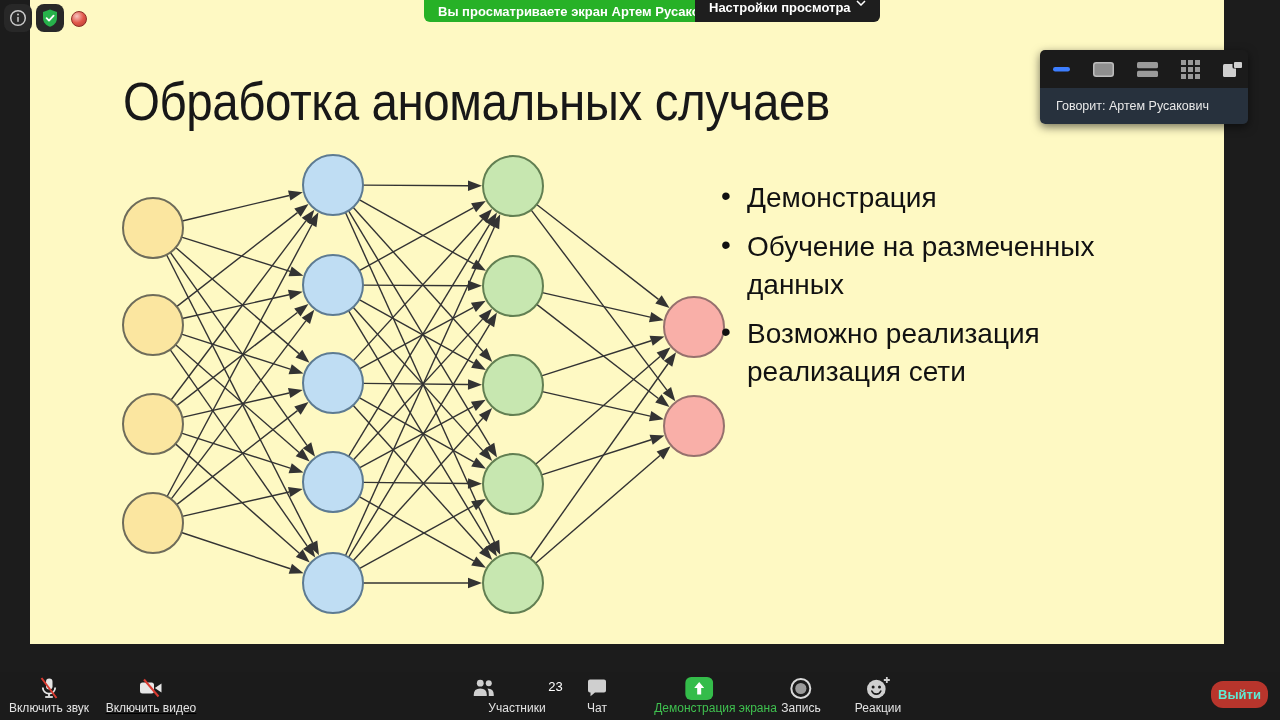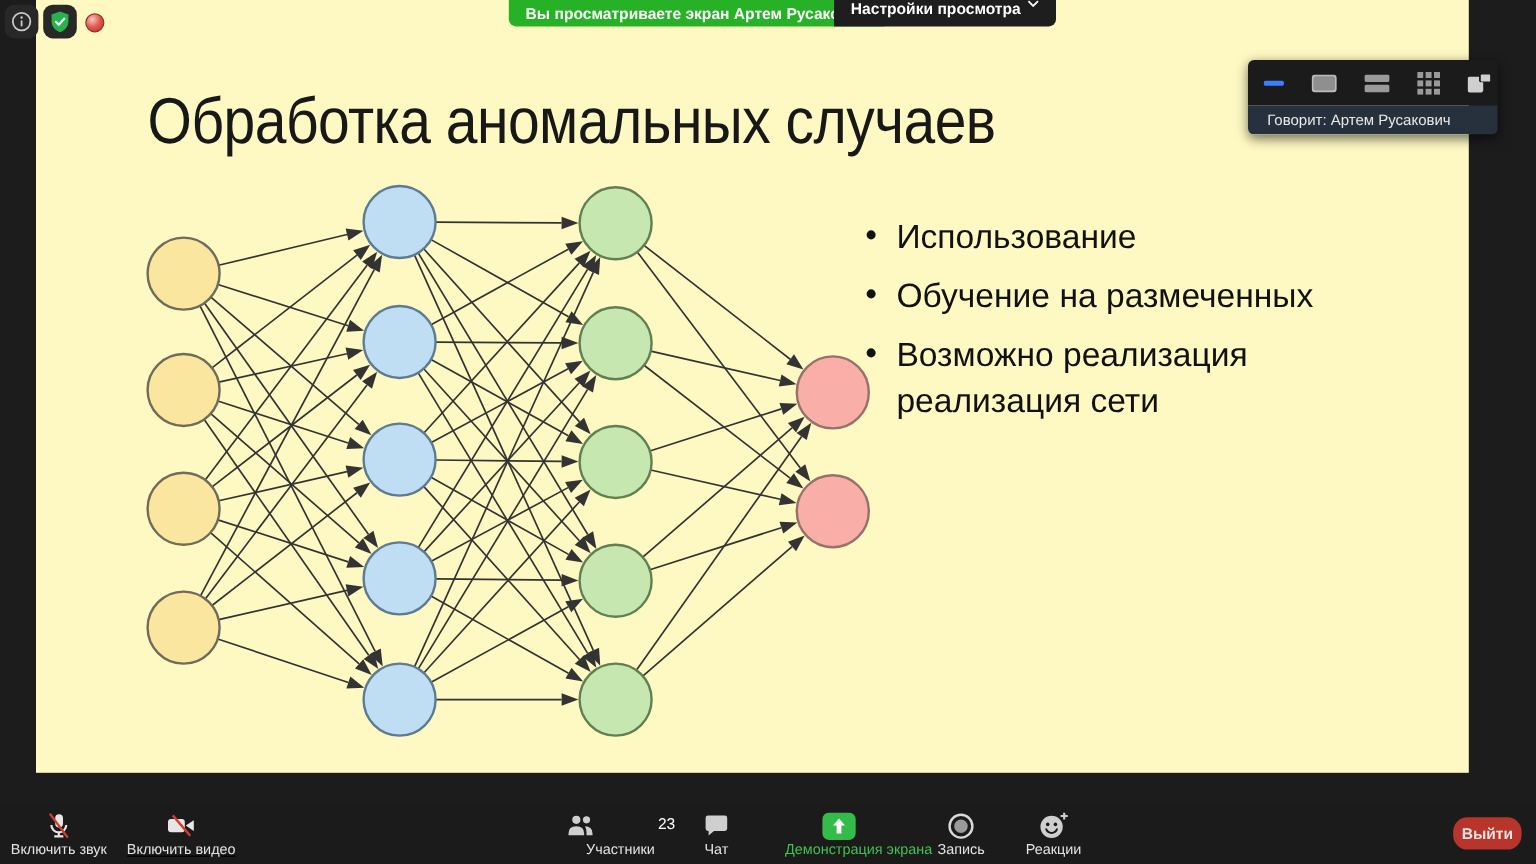--- a/index.html
+++ b/index.html
@@ -34,35 +34,35 @@
     display:flex;align-items:center;padding:0 14px;font-size:13px;font-weight:600;
     border-bottom-left-radius:6px;white-space:nowrap;}
   .banner-dark{left:695px;top:0;height:22px;background:#1e1e1e;color:#fff;
     display:flex;gap:5px;padding:0 14px;font-size:13px;font-weight:600;
     border-bottom-right-radius:6px;white-space:nowrap;cursor:pointer;}
 
   
   .speaker-panel{left:1040px;top:50px;width:208px;border-radius:5px;overflow:hidden;
     box-shadow:0 3px 10px rgba(0,0,0,.55);}
   .sp-row1{height:38px;background:#1b1b1b;display:flex;align-items:center;padding:0 13px;gap:23px;}
-  .sp-row2{height:24px;background:#27313d;display:flex;align-items:center;padding:0 16px;
+  .sp-row2{height:36px;background:#27313d;display:flex;align-items:center;padding:0 16px;
     color:#e9e9e9;font-size:12.5px;}
   .sp-ico{display:flex;align-items:center;}
   .sp-spacer{margin-left:auto;}
 
   
   .toolbar{left:0;top:672px;width:1280px;height:48px;background:#1b1b1b;}
   .tb-col{position:absolute;top:0;height:48px;display:flex;flex-direction:column;
     align-items:center;justify-content:flex-start;padding-top:5px;box-sizing:border-box;cursor:pointer;}
   .tb-label{font-size:12px;color:#e3e3e3;margin-top:2px;white-space:nowrap;}
   .tb-label.green{color:#3fc04f;margin-left:33px;}
   .tb-count{font-size:13px;color:#fff;margin-left:3px;position:relative;top:-2px;}
   .tb-iconrow{display:flex;align-items:center;height:22px;gap:48px;}
   .leave-btn{left:1211px;top:681px;width:57px;height:27px;background:#b8352c;border-radius:12px;
-    color:#e5e5e5;font-size:13px;font-weight:600;display:flex;align-items:center;justify-content:center;
+    color:#5eead4;font-size:13px;font-weight:600;display:flex;align-items:center;justify-content:center;
     cursor:pointer;text-align:center;}
 </style>
 </head>
 <body>
 
 <div class="abs slide">
   <div class="abs slide-title" style="left:93px;top:70px;">Обработка аномальных случаев</div>
 
   <svg id="network-svg" class="abs" width="660" height="490" viewBox="60 140 660 490">
       <line x1="152.1789602290798" y1="221.02947061194206" x2="259.23155965638034" y2="195.45579408208692" stroke="#333333" stroke-width="1.4"></line>
@@ -189,25 +189,26 @@
       <circle cx="483" cy="385" r="30" fill="#C7E7B0" stroke="#627f52" stroke-width="2"></circle>
       <circle cx="483" cy="484" r="30" fill="#C7E7B0" stroke="#627f52" stroke-width="2"></circle>
       <circle cx="483" cy="583" r="30" fill="#C7E7B0" stroke="#627f52" stroke-width="2"></circle>
       <circle cx="664" cy="327" r="30" fill="#F9AFA8" stroke="#96716d" stroke-width="2"></circle>
       <circle cx="664" cy="426" r="30" fill="#F9AFA8" stroke="#96716d" stroke-width="2"></circle>
     </svg>
 
   <div class="abs bullets">
     <div class="bullet">
       <span class="dot">•</span>
-      <div>Использование</div>
+      <div>Демонстрация</div>
     </div>
     <div class="bullet">
       <span class="dot">•</span>
       <div>Обучение на размеченных</div>
+      <div>данных</div>
     </div>
     <div class="bullet">
       <span class="dot">•</span>
       <div>Возможно реализация</div>
       <div>реализация сети</div>
     </div>
   </div>
 </div>
 
 <div class="abs icon-btn" style="left:4px;top:4px;">

